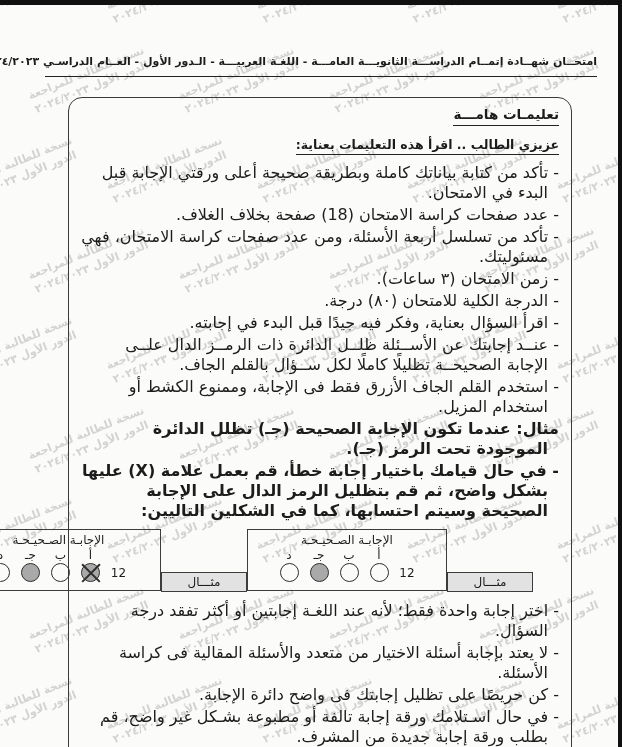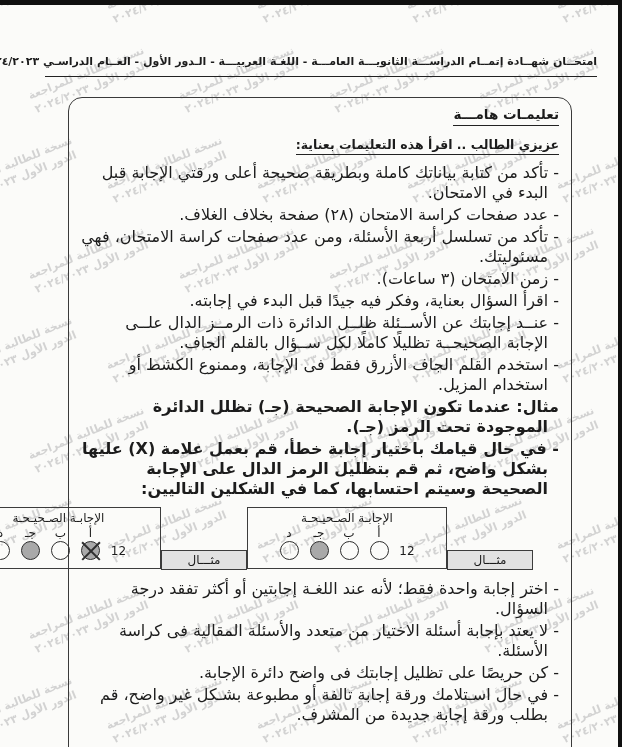--- a/index.html
+++ b/index.html
@@ -264,23 +264,24 @@
   <div class="main-box">
     <div class="box-title-wrap">
       <span class="box-title">تعليمـات هامـــة</span>
     </div>
     <div class="greeting-wrap">
       <span class="greeting">عزيزي الطالب .. اقرأ هذه التعليمات بعناية:</span>
     </div>
 
     <div>
       <div class="item">- تأكد من كتابة بياناتك كاملة وبطريقة صحيحة أعلى ورقتي الإجابة قبل البدء في الامتحان.</div>
-      <div class="item">- عدد صفحات كراسة الامتحان (٢٨) صفحة بخلاف الغلاف.</div>
+      <div class="item">- عدد صفحات كراسة الامتحان (18) صفحة بخلاف الغلاف.</div>
       <div class="item">- تأكد من تسلسل أربعة الأسئلة، ومن عدد صفحات كراسة الامتحان، فهي مسئوليتك.</div>
       <div class="item">- زمن الامتحان (٣ ساعات).</div>
+      <div class="item">- الدرجة الكلية للامتحان (٨٠) درجة.</div>
       <div class="item">- اقرأ السؤال بعناية، وفكر فيه جيدًا قبل البدء في إجابته.</div>
       <div class="item">- عنــد إجابتك عن الأســئلة ظلــل الدائرة ذات الرمــز الدال علــى الإجابة الصحيحــة تظليلًا كاملًا لكل ســؤال بالقلم الجاف.</div>
       <div class="item">- استخدم القلم الجاف الأزرق فقط فى الإجابة، وممنوع الكشط أو استخدام المزيل.</div>
     </div>
 
     <div class="item bold">مثال: عندما تكون الإجابة الصحيحة (جـ) تظلل الدائرة الموجودة تحت الرمز (جـ).</div>
     <div class="item bold">- في حال قيامك باختيار إجابة خطأ، قم بعمل علامة (X) عليها بشكل واضح، ثم قم بتظليل الرمز الدال على الإجابة الصحيحة وسيتم احتسابها، كما في الشكلين التاليين:</div>
 
     <div class="examples-row">
 

